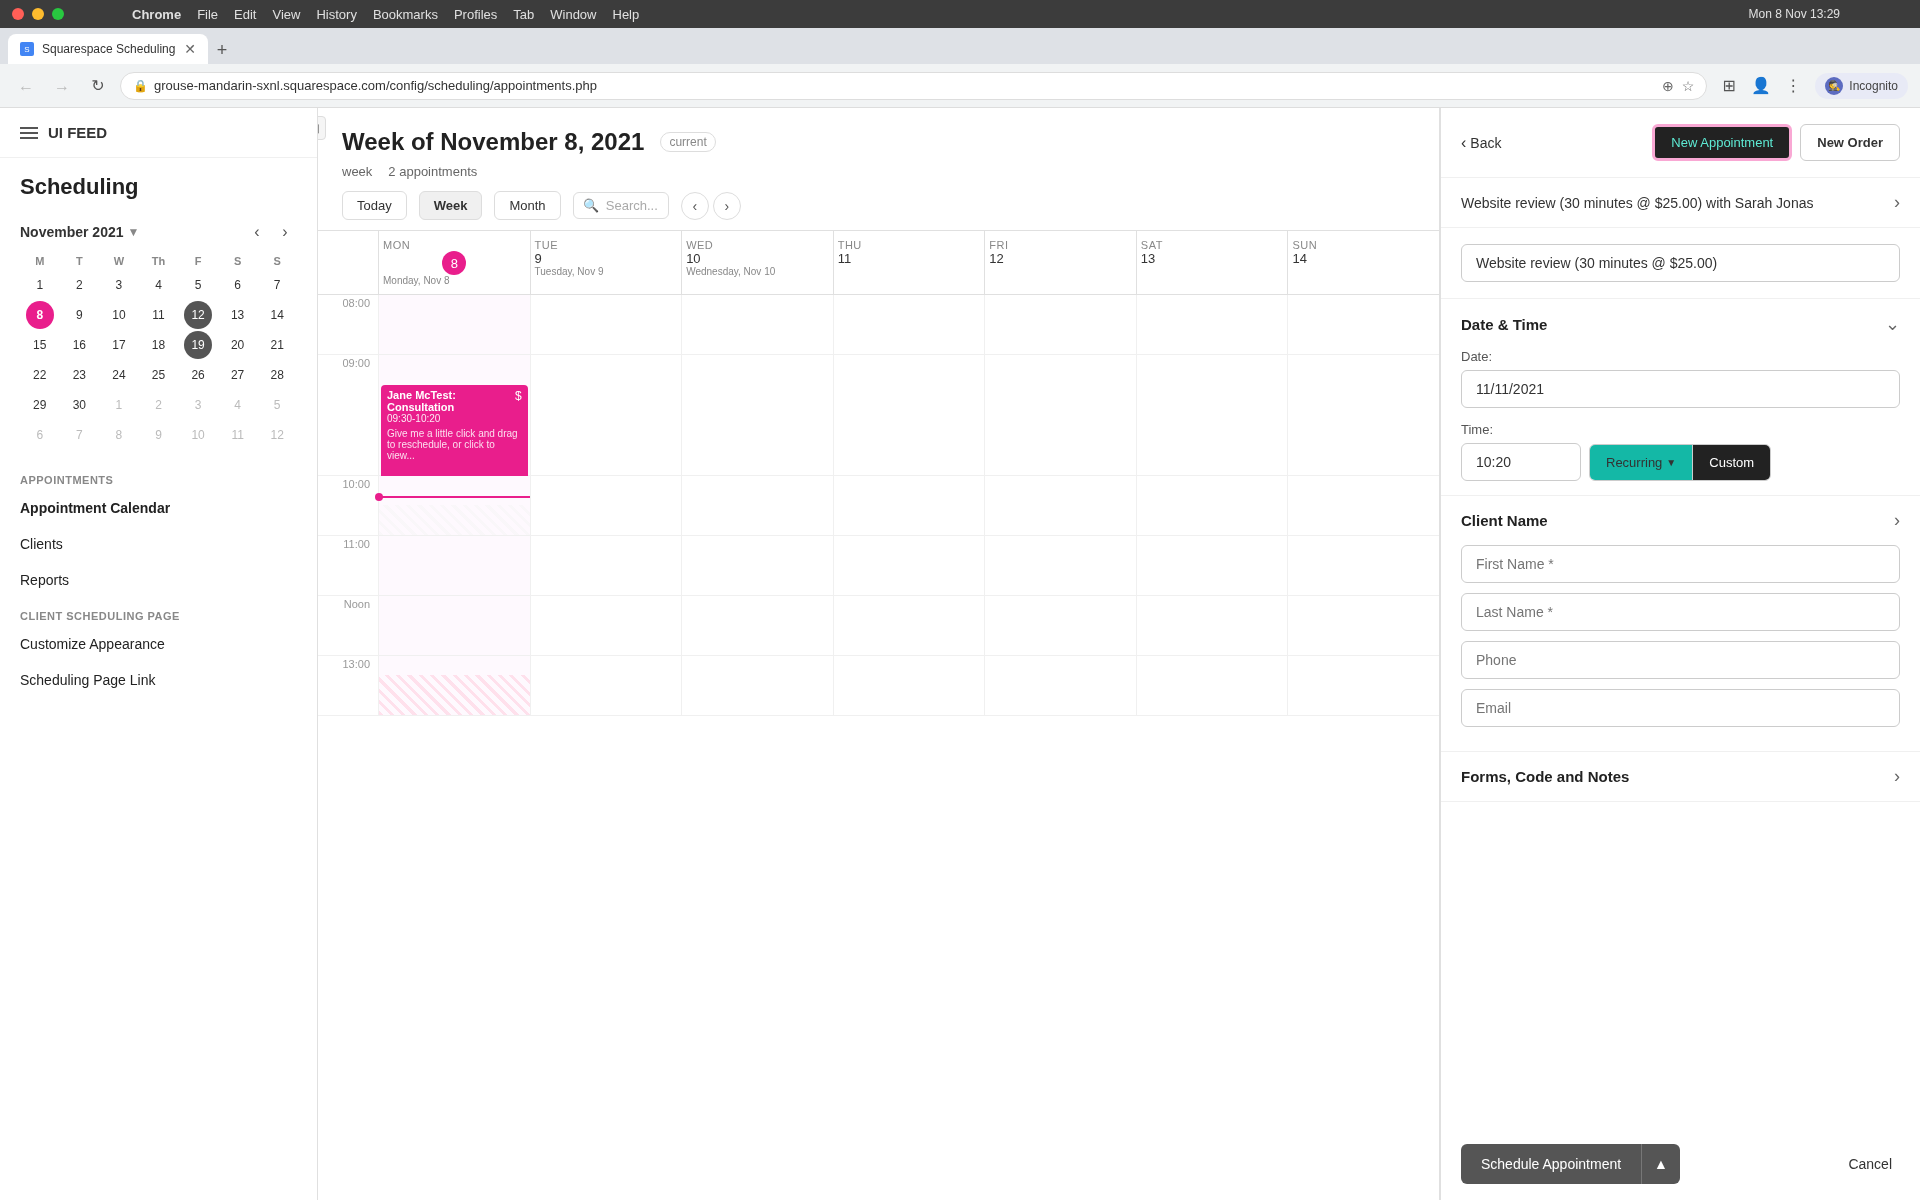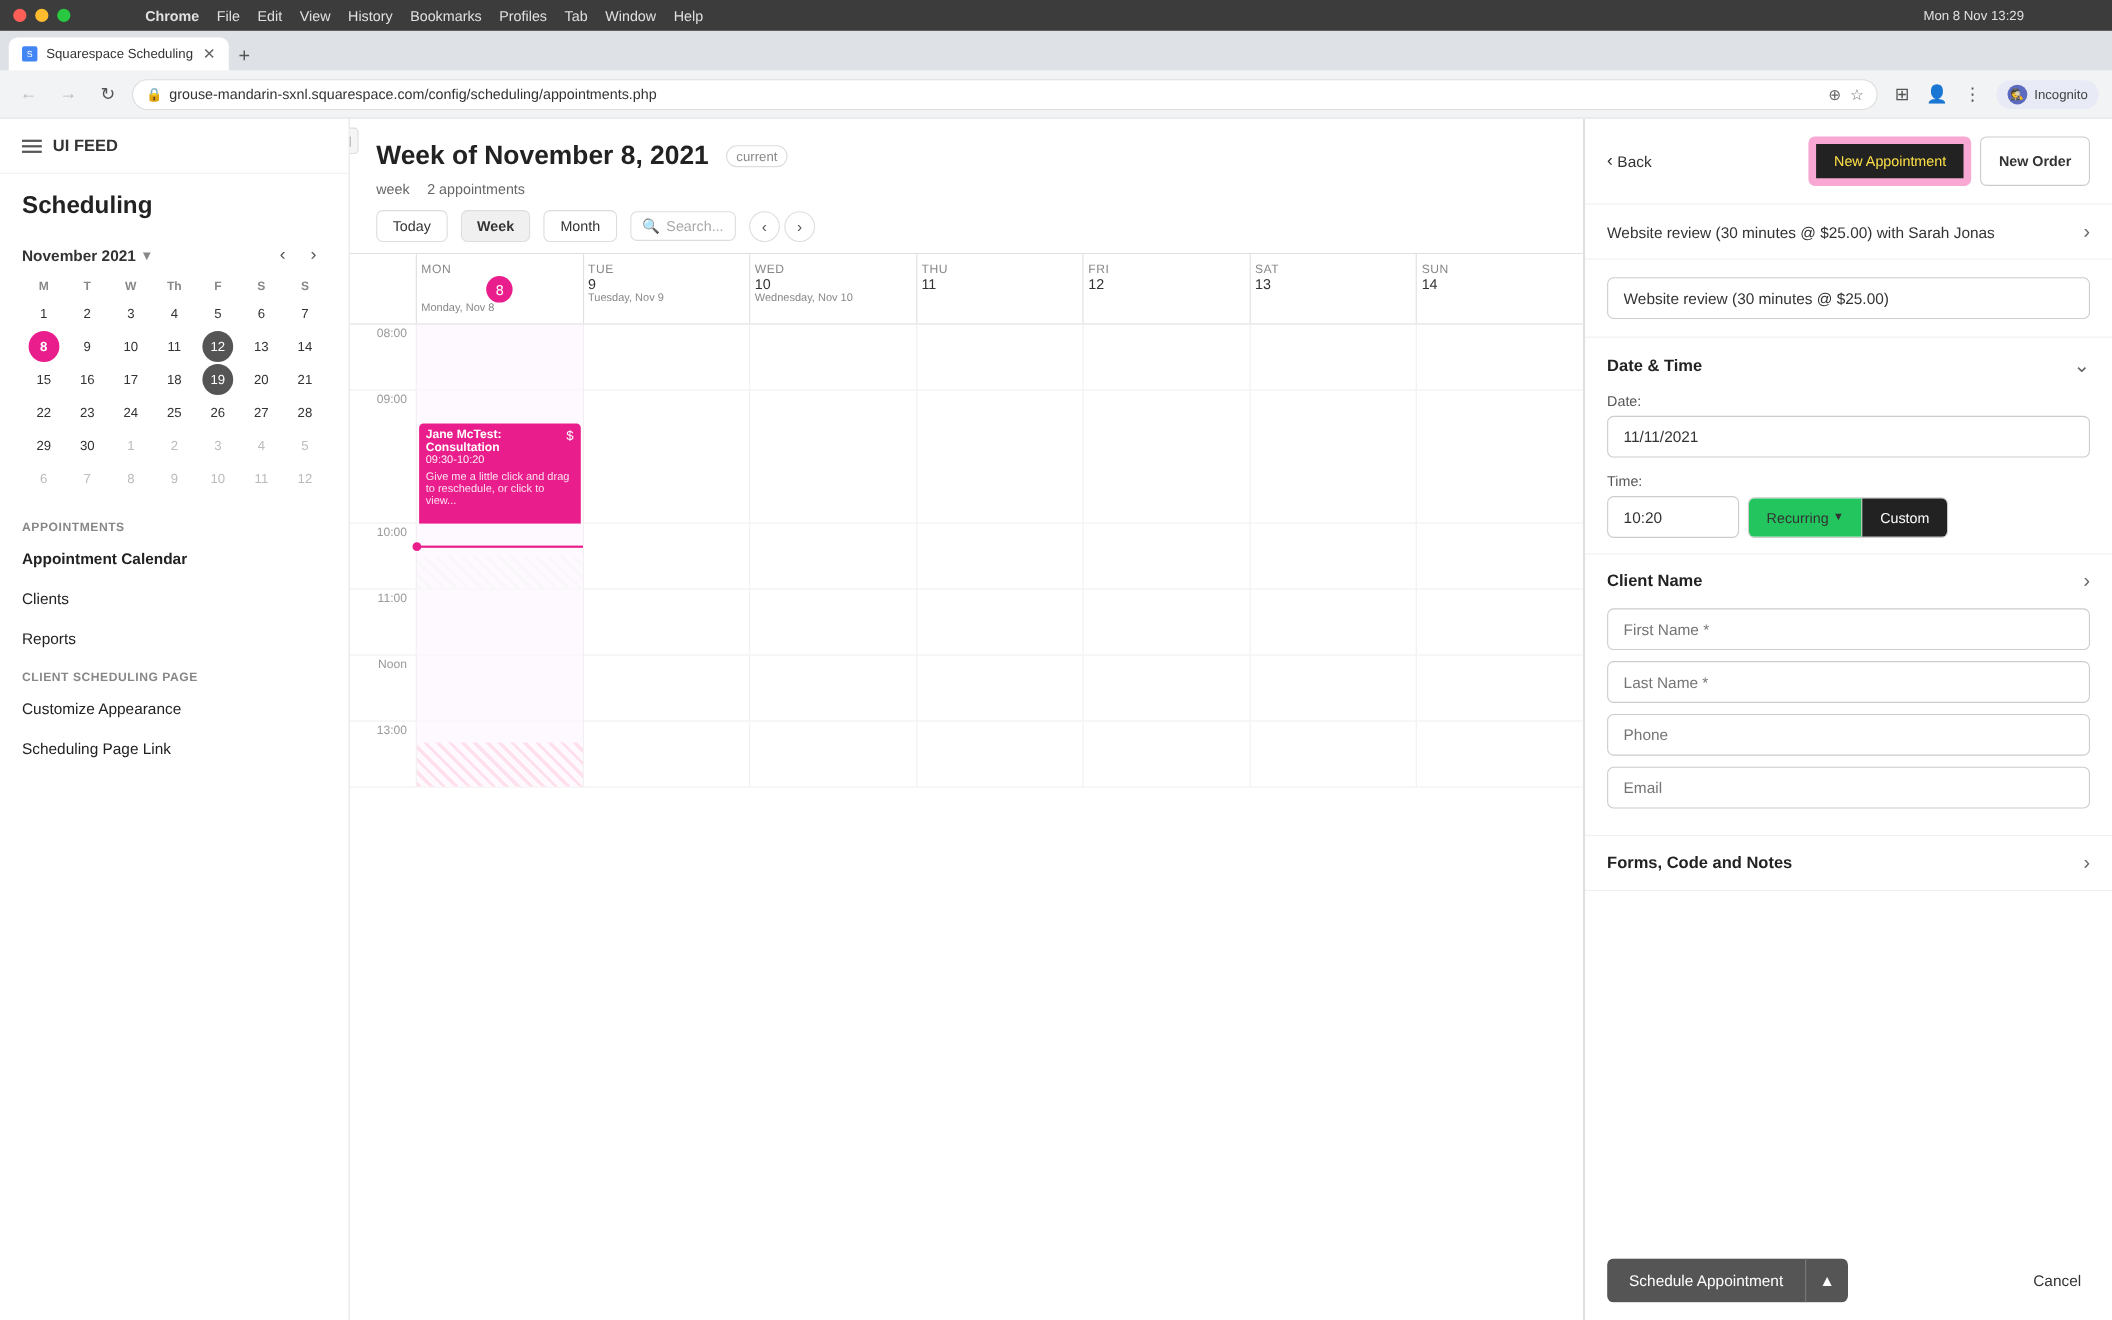--- a/index.html
+++ b/index.html
@@ -198,21 +198,21 @@
       display: flex;
       flex-direction: column;
       overflow-y: auto;
       border-left: 1px solid #e0e0e0;
     }
     .panel-header { display: flex; align-items: center; padding: 16px 20px; gap: 12px; border-bottom: 1px solid #f0f0f0; }
     .back-btn { display: flex; align-items: center; gap: 4px; color: #333; font-size: 14px; cursor: pointer; }
     .back-chevron { font-size: 16px; }
     .panel-action-btns { margin-left: auto; display: flex; gap: 8px; }
     .panel-btn { padding: 8px 16px; border-radius: 6px; font-size: 13px; font-weight: 500; cursor: pointer; }
-    .panel-btn.primary { background: #222; color: #fde047; border: 7px solid #f9a8d4; }
+    .panel-btn.primary { background: #222; color: #5eead4; border: 3px solid #f9a8d4; }
     .panel-btn.secondary { background: #fff; color: #333; border: 1px solid #ccc; font-weight: bold; }
 
     .appt-type-header { display: flex; align-items: center; justify-content: space-between; padding: 14px 20px; border-bottom: 1px solid #f0f0f0; }
     .appt-type-text { font-size: 14px; color: #333; flex: 1; }
     .chevron-icon { color: #666; font-size: 18px; cursor: pointer; }
 
     .service-selector { padding: 16px 20px; border-bottom: 1px solid #f0f0f0; }
     .service-input { width: 100%; padding: 10px 14px; border: 1px solid #ccc; border-radius: 6px; font-size: 14px; color: #333; background: #fff; }
 
     .section-block { padding: 14px 20px; border-bottom: 1px solid #f0f0f0; }
@@ -220,21 +220,21 @@
     .section-title { font-size: 15px; font-weight: 600; color: #222; }
     .section-chevron { color: #666; font-size: 18px; }
 
     .date-time-content { margin-top: 14px; }
     .field-label { font-size: 13px; color: #555; margin-bottom: 6px; }
     .field-input { width: 100%; padding: 10px 14px; border: 1px solid #ccc; border-radius: 6px; font-size: 14px; color: #333; background: #fff; margin-bottom: 14px; }
 
     .time-row { display: flex; align-items: center; gap: 8px; }
     .time-input { width: 120px; padding: 10px 14px; border: 1px solid #ccc; border-radius: 6px; font-size: 14px; color: #333; background: #fff; }
     .time-btn-group { display: flex; border: 1px solid #ccc; border-radius: 6px; overflow: hidden; }
-    .time-btn { padding: 10px 16px; background: #22c55e; border: none; font-size: 13px; color: #333; cursor: pointer; border-right: 1px solid #ccc; display: flex; align-items: center; gap: 4px; }
+    .time-btn { padding: 10px 16px; background: #14b8a6; border: none; font-size: 13px; color: #333; cursor: pointer; border-right: 1px solid #ccc; display: flex; align-items: center; gap: 4px; }
     .time-btn:last-child { border-right: none; }
     .time-btn.active { background: #222; color: white; }
     .time-btn .dropdown-arrow { font-size: 10px; }
 
     .client-name-section { margin-top: 14px; }
     .name-input { width: 100%; padding: 10px 14px; border: 1px solid #ccc; border-radius: 6px; font-size: 14px; color: #aaa; background: #fff; margin-bottom: 10px; }
 
     .forms-section-header { display: flex; align-items: center; justify-content: space-between; padding: 14px 20px; border-bottom: 1px solid #f0f0f0; cursor: pointer; }
 
     .panel-footer { padding: 16px 20px; display: flex; align-items: center; gap: 12px; margin-top: auto; }

